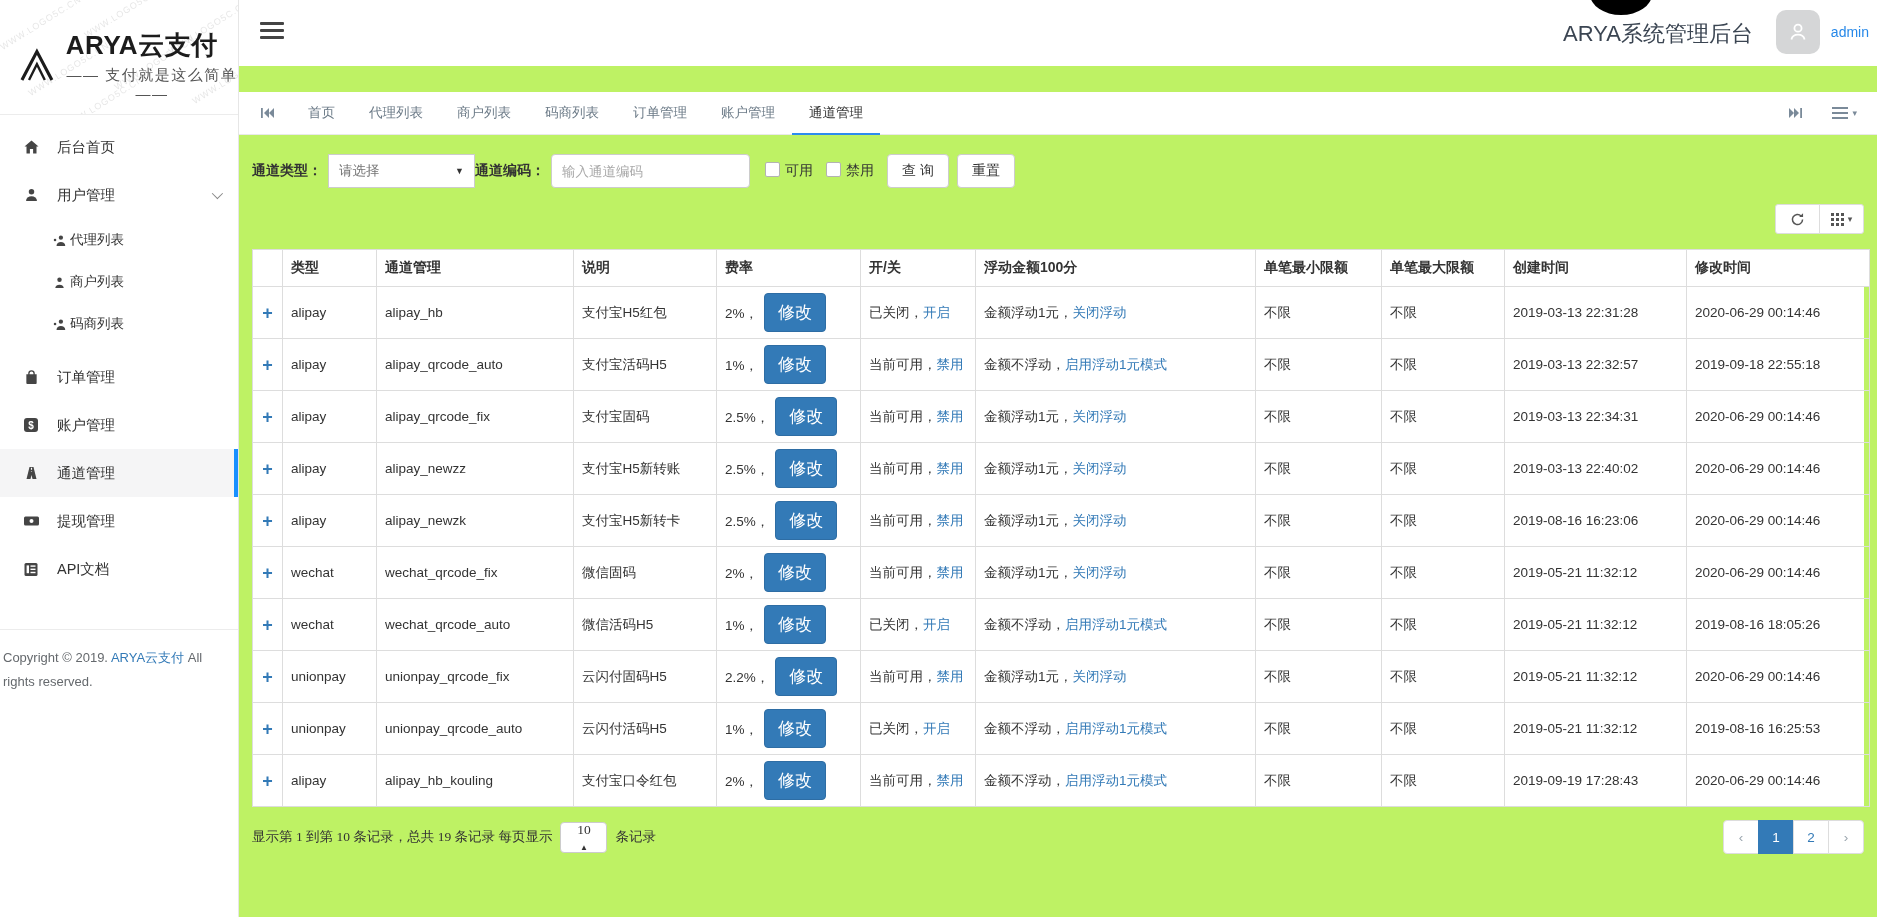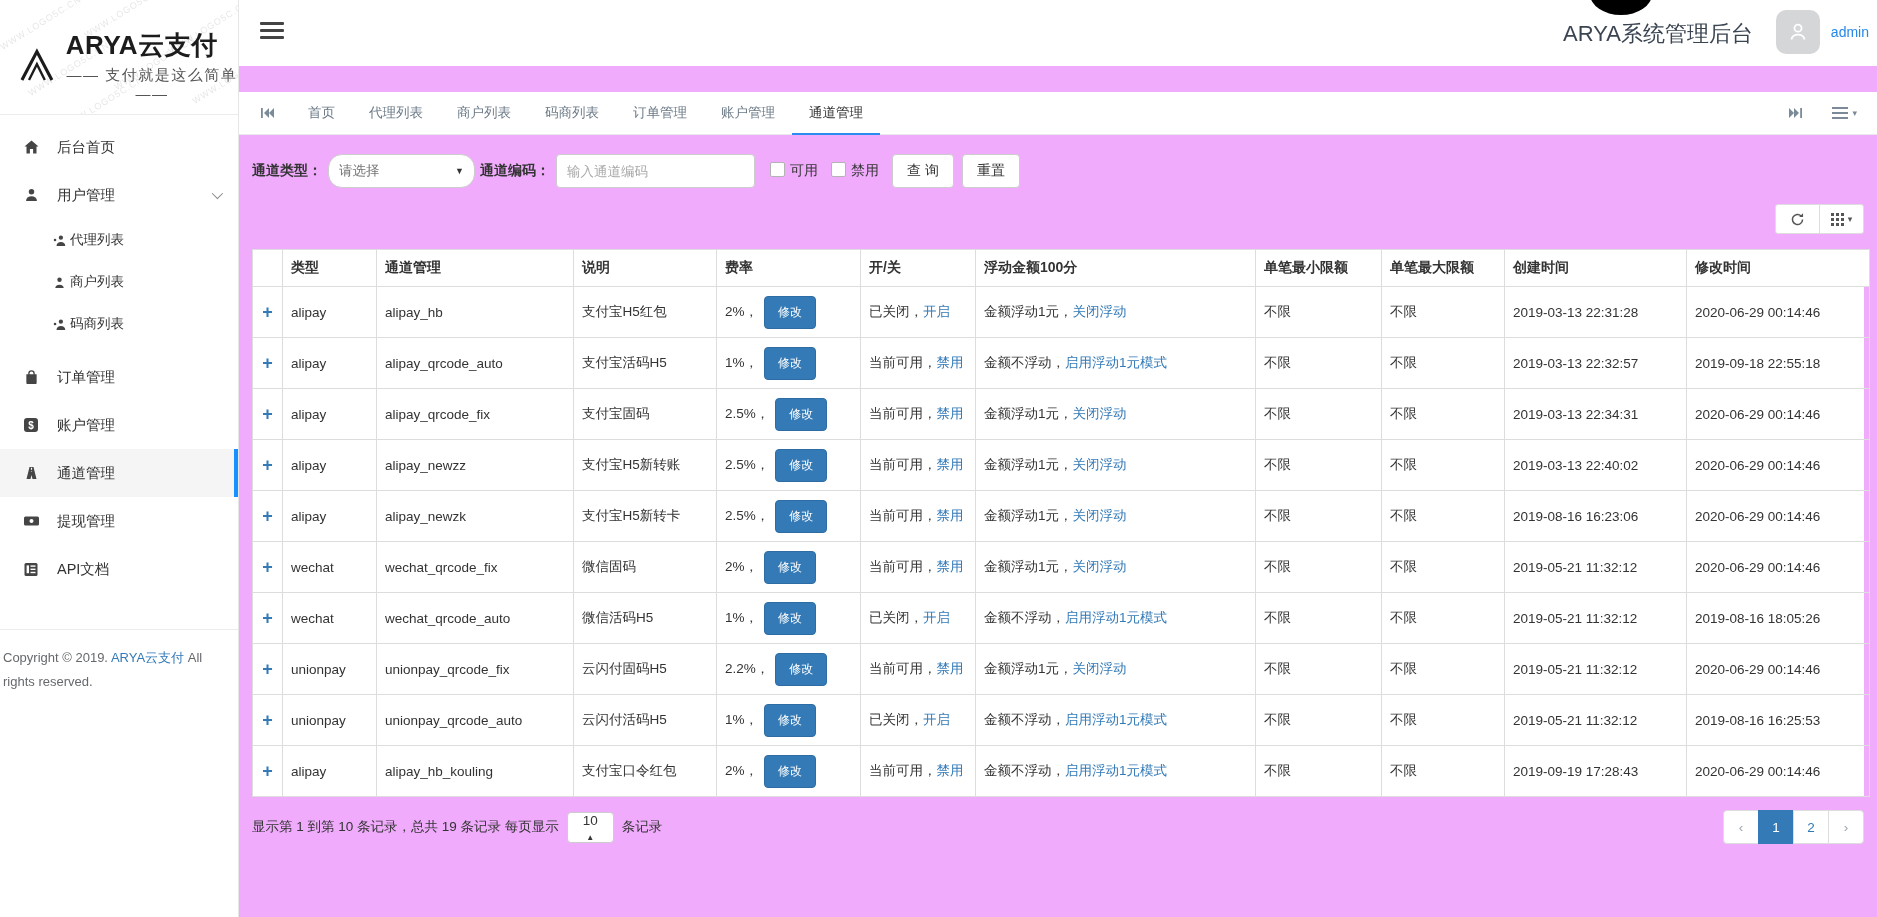--- a/index.html
+++ b/index.html
@@ -33,35 +33,35 @@
   
   .hd { position:absolute; left:239px; top:0; right:0; height:66px; background:#fff; z-index:2;text-align:center; }
   .hamburger { position:absolute; left:21px; top:22px; width:24px; cursor:pointer; }
   .hamburger i { display:block; height:2.5px; background:#444; margin-bottom:4.5px; border-radius:1px; }
   .hd-title { position:absolute; right:124px; top:19px; font-size:22px; color:#3b4552; }
   .avatar { position:absolute; right:57px; top:10px; width:44px; height:44px; border-radius:10px; background:#d5d6d7; display:flex; align-items:center; justify-content:center; }
   .hd-user { position:absolute; right:8px; top:24px; font-size:14px; color:#2688e8; text-decoration:none; }
   .ellipse { position:absolute; left:1590px; top:-27px; width:62px; height:42px; background:#000; border-radius:50%; z-index:4; }
 
   
-  .main { position:absolute; left:239px; top:66px; right:0; bottom:0; background:#f0abfc; }
+  .main { position:absolute; left:239px; top:66px; right:0; bottom:0; background:#bef264; }
 
   .tabbar { margin-top:26px; height:43px; background:#fff; display:flex; align-items:center; padding:0 14px; border-bottom:1px solid #e9e9e9; }
   .tab-scroll { display:flex; align-items:center; padding:0 8px; cursor:pointer; }
   .tabs { display:flex; height:100%; margin-left:8px; }
   .tab { padding:0 17px; line-height:41px; height:43px; font-size:13.5px; color:#6b7a87; cursor:pointer; }
   .tab.active { color:#333; border-bottom:2px solid var(--tab-blue); }
   .tab-right { margin-left:auto; display:flex; align-items:center; gap:22px; padding-right:6px; }
   .tab-menu { display:flex; align-items:center; gap:4px; cursor:pointer; color:#7a8a99; }
   .caret-dn { font-size:9px; color:#7a8a99; }
 
   
   .filter-bar { display:flex; align-items:center; padding-left:13px; margin-top:19px; }
   .flabel { font-weight:700; font-size:14px; color:#333; margin-right:6px; }
-  .fselect { width:147px; height:34px; background:#fff; border:1px solid #ccc; border-radius:14px; display:flex; align-items:center; justify-content:space-between; padding:0 10px; color:#757575; font-size:13.5px; cursor:pointer; margin-right:5px; }
+  .fselect { width:147px; height:34px; background:#fff; border:1px solid #ccc; border-radius:0; display:flex; align-items:center; justify-content:space-between; padding:0 10px; color:#757575; font-size:13.5px; cursor:pointer; }
   .fselect .sel-caret { font-size:9px; color:#333; }
   .finput { width:199px; height:34px; border:1px solid #ccc; border-radius:4px; padding:0 10px; font-size:13.5px; color:#333; outline:none; margin-right:15px; }
   .finput::placeholder { color:#a9a9a9; }
   .fcheck { display:flex; margin-right:13px; cursor:pointer; }
   .cbox { width:15px; height:15px; border:1px solid #b3b3b3; border-radius:2px; background:#fff; margin-right:5px; }
   .fbtn { height:34px; padding:0 14px; background:#fff; border:1px solid #ccc; border-radius:4px; font-size:14px; color:#333; cursor:pointer; margin-right:8px; font-family:inherit; }
 
   
   .toolbar { display:flex; justify-content:flex-end; margin:16px 13px 0 0; }
   .tool-btn { width:45px; height:30px; background:#fff; border:1px solid #ddd; display:flex; align-items:center; justify-content:center; gap:4px; cursor:pointer; }
@@ -69,27 +69,27 @@
   .tool-btn:last-child { border-radius:0 3px 3px 0; margin-left:-1px; }
 
   
   .table-wrap { margin:15px 13px 0 13px; background:#fff; }
   table { width:100%; border-collapse:collapse; table-layout:fixed; }
   th,td { border:1px solid #ddd; padding:6px 8px; font-size:13.5px; text-align:left; vertical-align:middle; overflow:hidden; }
   th { height:37px; font-weight:700; font-size:14px; color:#333; background:#fff; }
   td { height:51px; color:#333; }
   .c-center { text-align:center; }
   .plus { color:var(--accent); font-weight:700; font-size:18px; cursor:pointer; line-height:1; }
-  .btn-modify { background:var(--accent); border:1px solid #2e6da4; color:#fff; border-radius:4px; padding:7px 13px; font-size:12px; cursor:pointer; margin-left:6px; font-family:inherit; }
+  .btn-modify { background:var(--accent); border:1px solid #2e6da4; color:#fff; border-radius:4px; padding:7px 13px; font-size:17px; cursor:pointer; margin-left:6px; font-family:inherit; }
   .tlink { color:var(--accent); text-decoration:none; cursor:pointer; }
   .c-rate { white-space:nowrap; }
 
   
   .pagination { display:flex; align-items:center; justify-content:space-between; margin:13px 13px 0 13px; font-size:13.5px; color:#333; }
-  .pg-left { display:flex; align-items:center; gap:8px; }
+  .pg-left { display:flex; align-items:center; gap:8px;font-family:Liberation Serif, serif; }
   .pg-size { width:47px; height:31px; background:#fff; border:1px solid #ccc; border-radius:4px; display:flex; align-items:center; justify-content:center; gap:5px; cursor:pointer;flex-direction:column; }
   .pg-size .up { font-size:8px; color:#333; }
   .pg-pages { display:flex; }
   .pbtn { min-width:36px; height:34px; background:#fff; border:1px solid #ddd; color:var(--accent); display:flex; align-items:center; justify-content:center; font-size:13.5px; cursor:pointer; margin-left:-1px; padding:0 10px; }
   .pbtn.nav { color:#9aa5ae; }
   .pbtn:first-child { border-radius:4px 0 0 4px; margin-left:0; }
   .pbtn:last-child { border-radius:0 4px 4px 0; }
   .pbtn.active { background:var(--accent); border-color:var(--accent); color:#fff; }
 
   

